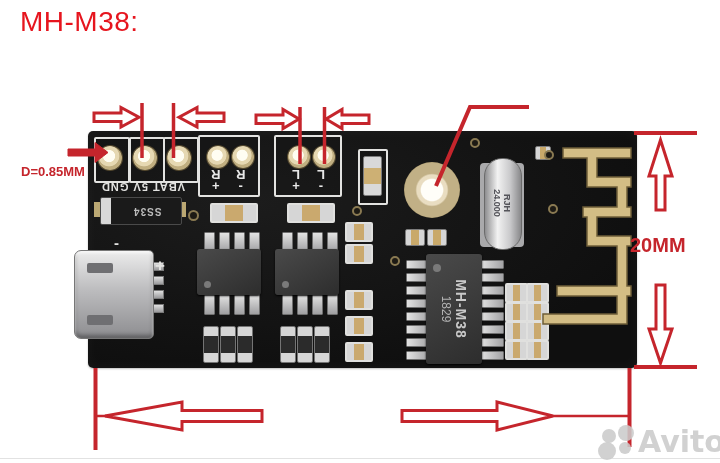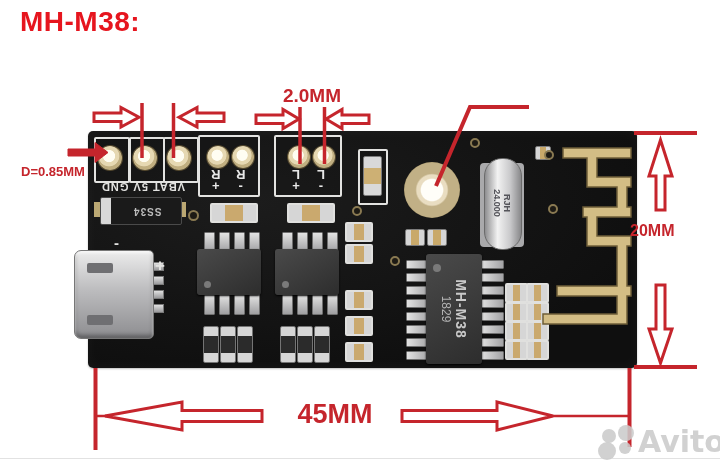--- a/index.html
+++ b/index.html
@@ -1,21 +1,21 @@
 <!DOCTYPE html>
 <html><head>
 <meta charset="utf-8">
 <style>
   html,body{margin:0;padding:0;background:#fff;}
   .stage{position:relative;width:720px;height:463px;background:#ffffff;overflow:hidden;
          font-family:"Liberation Sans",sans-serif;}
   .abs{position:absolute;}
   
   .red-label{color:#c5252c;font-weight:bold;z-index:60;}
-  .title{color:#e6151e;font-size:28px;font-weight:700;letter-spacing:0.5px;z-index:60;}
+  .title{color:#e6151e;font-size:28px;font-weight:400;letter-spacing:0.5px;z-index:60;}
   
   .board{left:88px;top:131px;width:549px;height:237px;background:radial-gradient(ellipse at 30% 30%, #1c1c1c, #0f0f0f 75%);
          border-radius:5px;box-shadow:inset 0 0 14px rgba(255,255,255,0.04), 0 1px 2px rgba(0,0,0,0.25);}
   .pin-box{border:2px solid #e3e3e1;border-radius:2px;background:rgba(20,20,20,0.3);z-index:5;}
   .pad{width:24px;height:24px;border-radius:50%;z-index:6;
        background:radial-gradient(circle at 46% 42%, #fffdf2 0 30%, #e6d8b2 34% 52%, #c0ae80 56% 74%, #8f7d52 78% 100%);
        box-shadow:0 0 0 1px #55492e;}
   .silk{color:#e3e3e1;font-weight:bold;z-index:7;}
   .rot180{transform:rotate(180deg);}
   .chan-label{display:flex;flex-direction:column;align-items:center;line-height:11px;color:#e8e8e8;font-weight:bold;z-index:7;}
@@ -200,24 +200,22 @@
     <g stroke="#c5252c">
       <line x1="95.5" y1="368" x2="95.5" y2="450" stroke-width="4"></line>
       <line x1="629.5" y1="368" x2="629.5" y2="447" stroke-width="4"></line>
       <line x1="97" y1="416" x2="112" y2="416" stroke-width="2.5"></line>
       <polygon points="262,410.5 182,410.5 182,402 105,416 182,430 182,421.5 262,421.5" fill="#fff" stroke-width="3"></polygon>
       <polygon points="402,410.5 497,410.5 497,402 553,416 497,430 497,421.5 402,421.5" fill="#fff" stroke-width="3"></polygon>
       <line x1="553" y1="416" x2="628" y2="416" stroke-width="2.5"></line>
     </g>
   </svg>
 
-  <div class="abs red-label" style="left:272px;top:85px;width:80px;text-align:center;font-size:19px;">2.0MM</div>
   <div class="abs red-label" style="left:21px;top:164px;font-size:13px;">D=0.85MM</div>
-  <div class="abs red-label" style="left:630px;top:222px;font-size:16px;">20MM</div>
-  <div class="abs red-label" style="left:290px;top:399px;width:90px;text-align:center;font-size:27px;">45MM</div>
+  <div class="abs red-label" style="left:630px;top:234px;font-size:20px;">20MM</div>
 
   <svg class="abs" style="left:598px;top:424px;z-index:70;" width="42" height="38">
     <g fill="rgba(203,203,203,0.88)">
       <circle cx="11" cy="12" r="7"></circle>
       <circle cx="9" cy="27" r="9"></circle>
       <circle cx="28" cy="9" r="8"></circle>
       <circle cx="27" cy="24" r="6"></circle>
     </g>
   </svg>
   <div class="abs watermark" style="left:638px;top:424px;">Avito</div>

